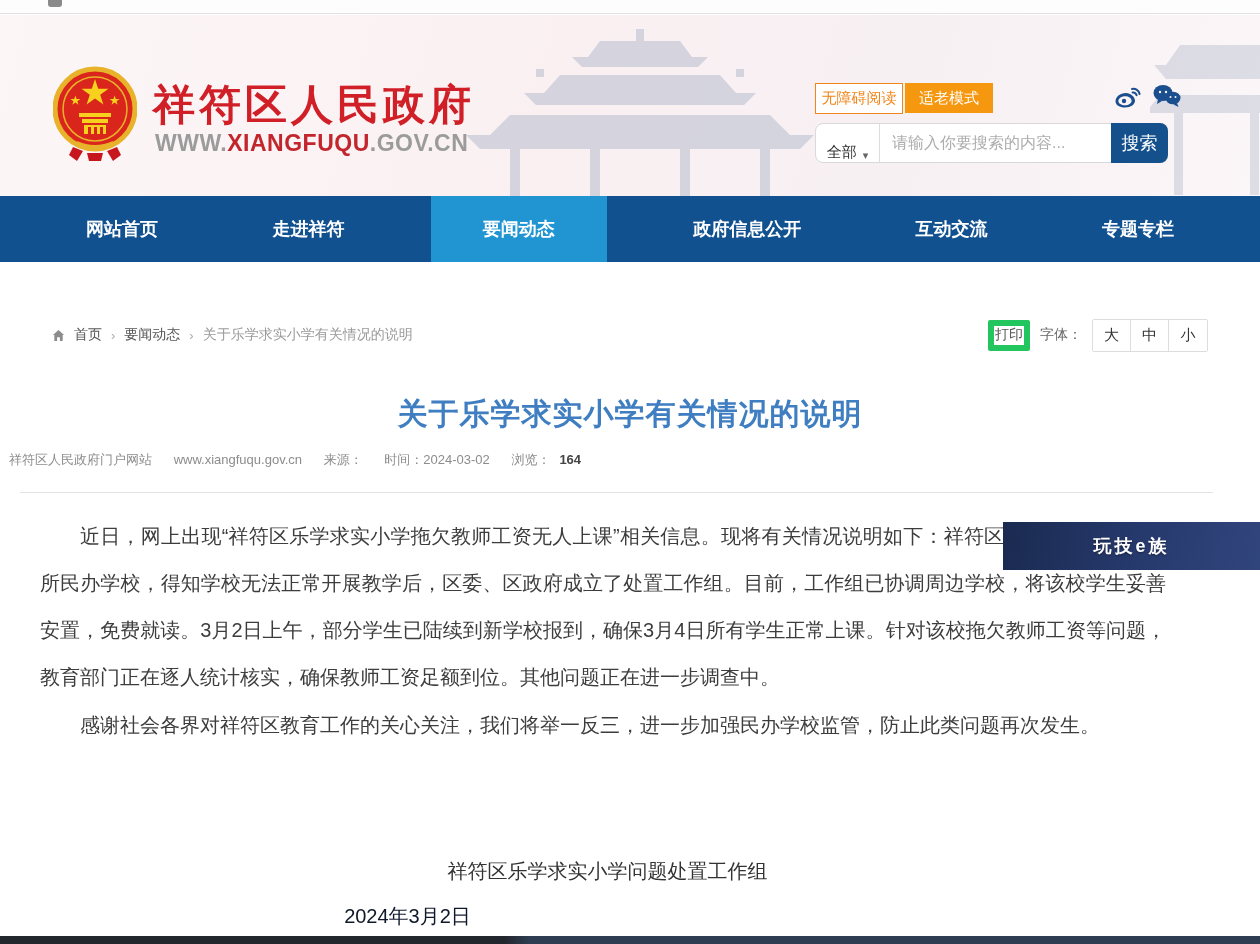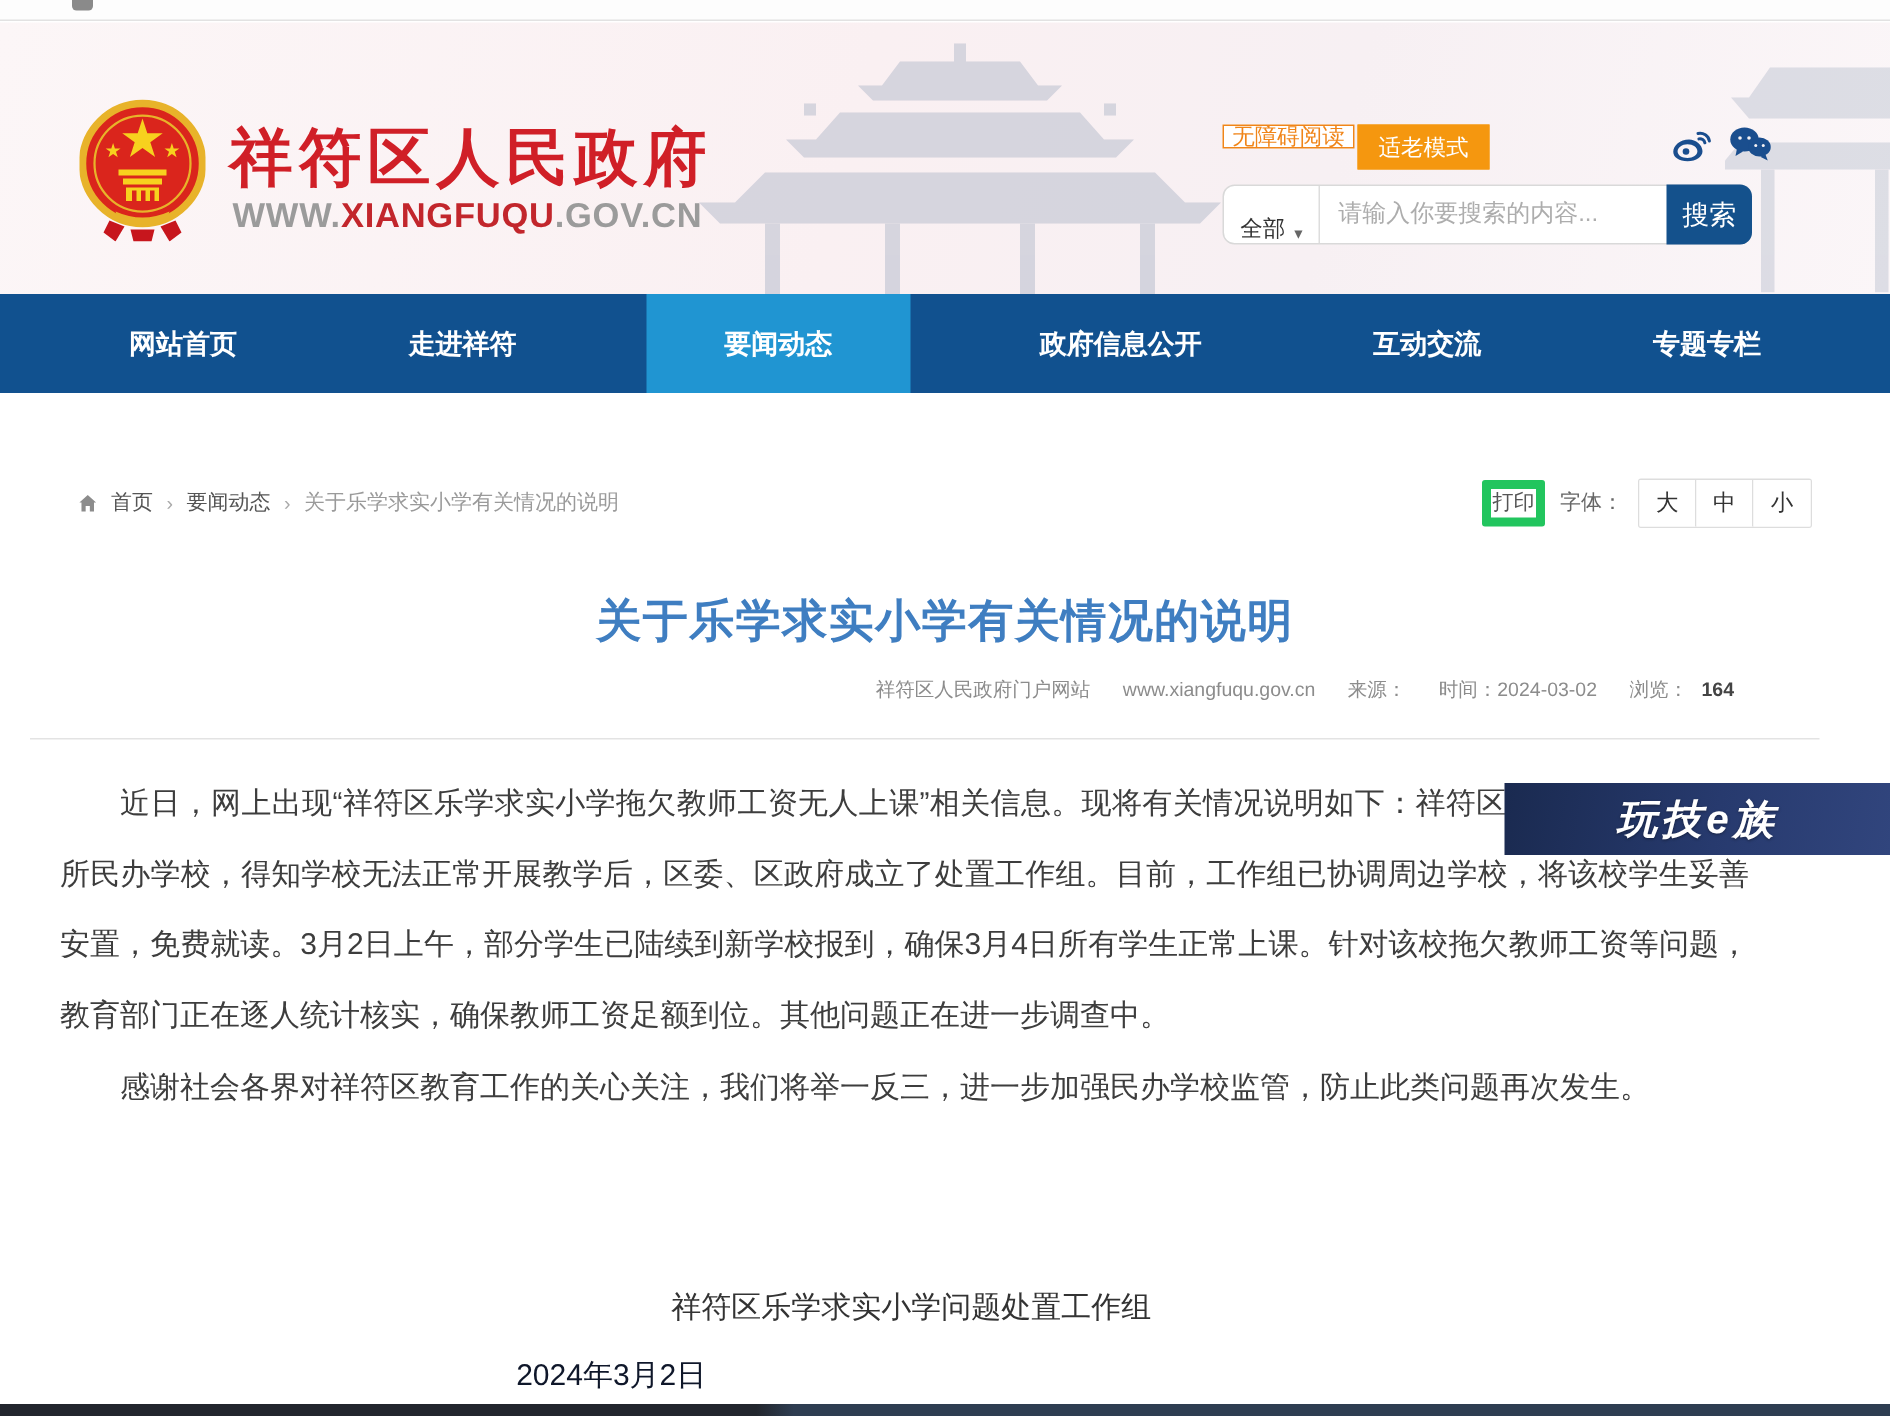--- a/index.html
+++ b/index.html
@@ -15,21 +15,21 @@
   .header { position:absolute; left:0; top:15px; width:1260px; height:181px;
             background:linear-gradient(105deg,#fcf6f7 0%, #faf0f2 45%, #f7f0f3 70%, #fbf6f8 100%); overflow:hidden; }
   .pavilion { position:absolute; left:440px; top:8px; width:400px; height:175px; opacity:.45; }
   .pavilion2 { position:absolute; left:1150px; top:20px; width:140px; height:160px; opacity:.30; }
   .emblem { position:absolute; left:53px; top:50px; width:84px; height:96px; }
   .sitetitle { position:absolute; left:153px; top:62px; font-size:42px; font-weight:bold; color:#d01f27; letter-spacing:4px; }
   .siteurl { position:absolute; left:155px; top:115px; font-size:23px; font-weight:bold; letter-spacing:.5px; }
   .siteurl .gray { color:#9b9b9b; } .siteurl .red { color:#c2262c; }
 
   .hd-btn-row { position:absolute; left:815px; top:68px; height:30px; display:flex; }
-  .btn-access { width:88px; height:16px; border:1px solid #f08519; background:#fff; color:#f08519; font-size:15px;
+  .btn-access { width:88px; height:31px; border:1px solid #f08519; background:#fff; color:#f08519; font-size:15px;
                 display:flex; align-items:center; justify-content:center; cursor:pointer; }
   .btn-elder { width:88px; height:30px; border:1px solid #f5970f; background:#f5970f; color:#fff; font-size:15px;
                display:flex; align-items:center; justify-content:center; cursor:pointer; margin-left:2px; }
   .share-icons { position:absolute; left:1114px; top:68px; display:flex; gap:10px; }
   .share-icons svg { display:block; }
 
   .searchbar { position:absolute; left:815px; top:108px; width:353px; height:40px; display:flex;
                background:#fff; border:1px solid #d9d9d9; border-radius:8px; }
   .search-cat { width:72px; display:flex; align-items:flex-end; justify-content:center; gap:6px;
                 font-size:15px; color:#333; border-right:1px solid #ddd; cursor:pointer; }
@@ -58,33 +58,33 @@
                border-radius:2px; cursor:pointer; font-family:inherit; }
   .font-label { font-size:14px; color:#666; }
   .font-group { display:flex; border:1px solid #ddd; border-radius:2px; }
   .font-group .fbtn { width:38px; height:31px; background:#fff; border:none; border-right:1px solid #ddd;
                       font-size:15px; color:#333; cursor:pointer; font-family:inherit; }
   .font-group .fbtn:last-child { border-right:none; }
 
   
   .art-title { position:absolute; left:0; top:394px; width:1260px; text-align:center;
                font-size:30px; font-weight:600; color:#3f7ec1; letter-spacing:1px; }
-  .art-meta { position:absolute; left:0; top:451px; width:1156px; text-align:right; font-size:13px; color:#8c8c8c; }
+  .art-meta { position:absolute; left:0; top:451px; width:1156px; text-align:left; font-size:13px; color:#8c8c8c; }
   .art-meta span { margin:0 9px; }
   .art-meta .views-num { color:#444; font-weight:bold; margin:0; }
   .divider { position:absolute; left:20px; top:492px; width:1193px; height:1px; background:#e3e3e3; }
 
   .art-body { position:absolute; left:40px; top:513px; width:1126px; font-size:20px; color:#3d3d3d;
               line-height:47px; text-align:justify; }
   .art-body p { text-indent:2em; margin-bottom:1px; }
 
   .watermark { position:absolute; left:1003px; top:522px; width:257px; height:48px;
                background:linear-gradient(100deg,#1a2a50 0%,#273a6e 55%,#31457d 100%);
                display:flex; align-items:center; justify-content:center; }
-  .watermark span { color:#fff; font-size:27px; font-weight:bold; font-style:italic; letter-spacing:3px;
+  .watermark span { color:#fff; font-size:18px; font-weight:bold; letter-spacing:3px;
                     text-shadow:0 1px 2px rgba(0,0,0,.4);text-align:right; }
 
   .signature { position:absolute; left:40px; top:858px; width:1135px; text-align:center; font-size:20px; color:#333; }
   .art-date { position:absolute; left:0; top:903px; width:815px; text-align:center; font-size:20px; color:#0f172a; }
 
   .footer-strip { position:absolute; left:0; top:936px; width:1260px; height:8px;
                   background:linear-gradient(90deg,#22262d 0%,#22262d 40%,#2e3d51 42%,#2e3d51 100%); }
 </style>
 </head>
 <body>

